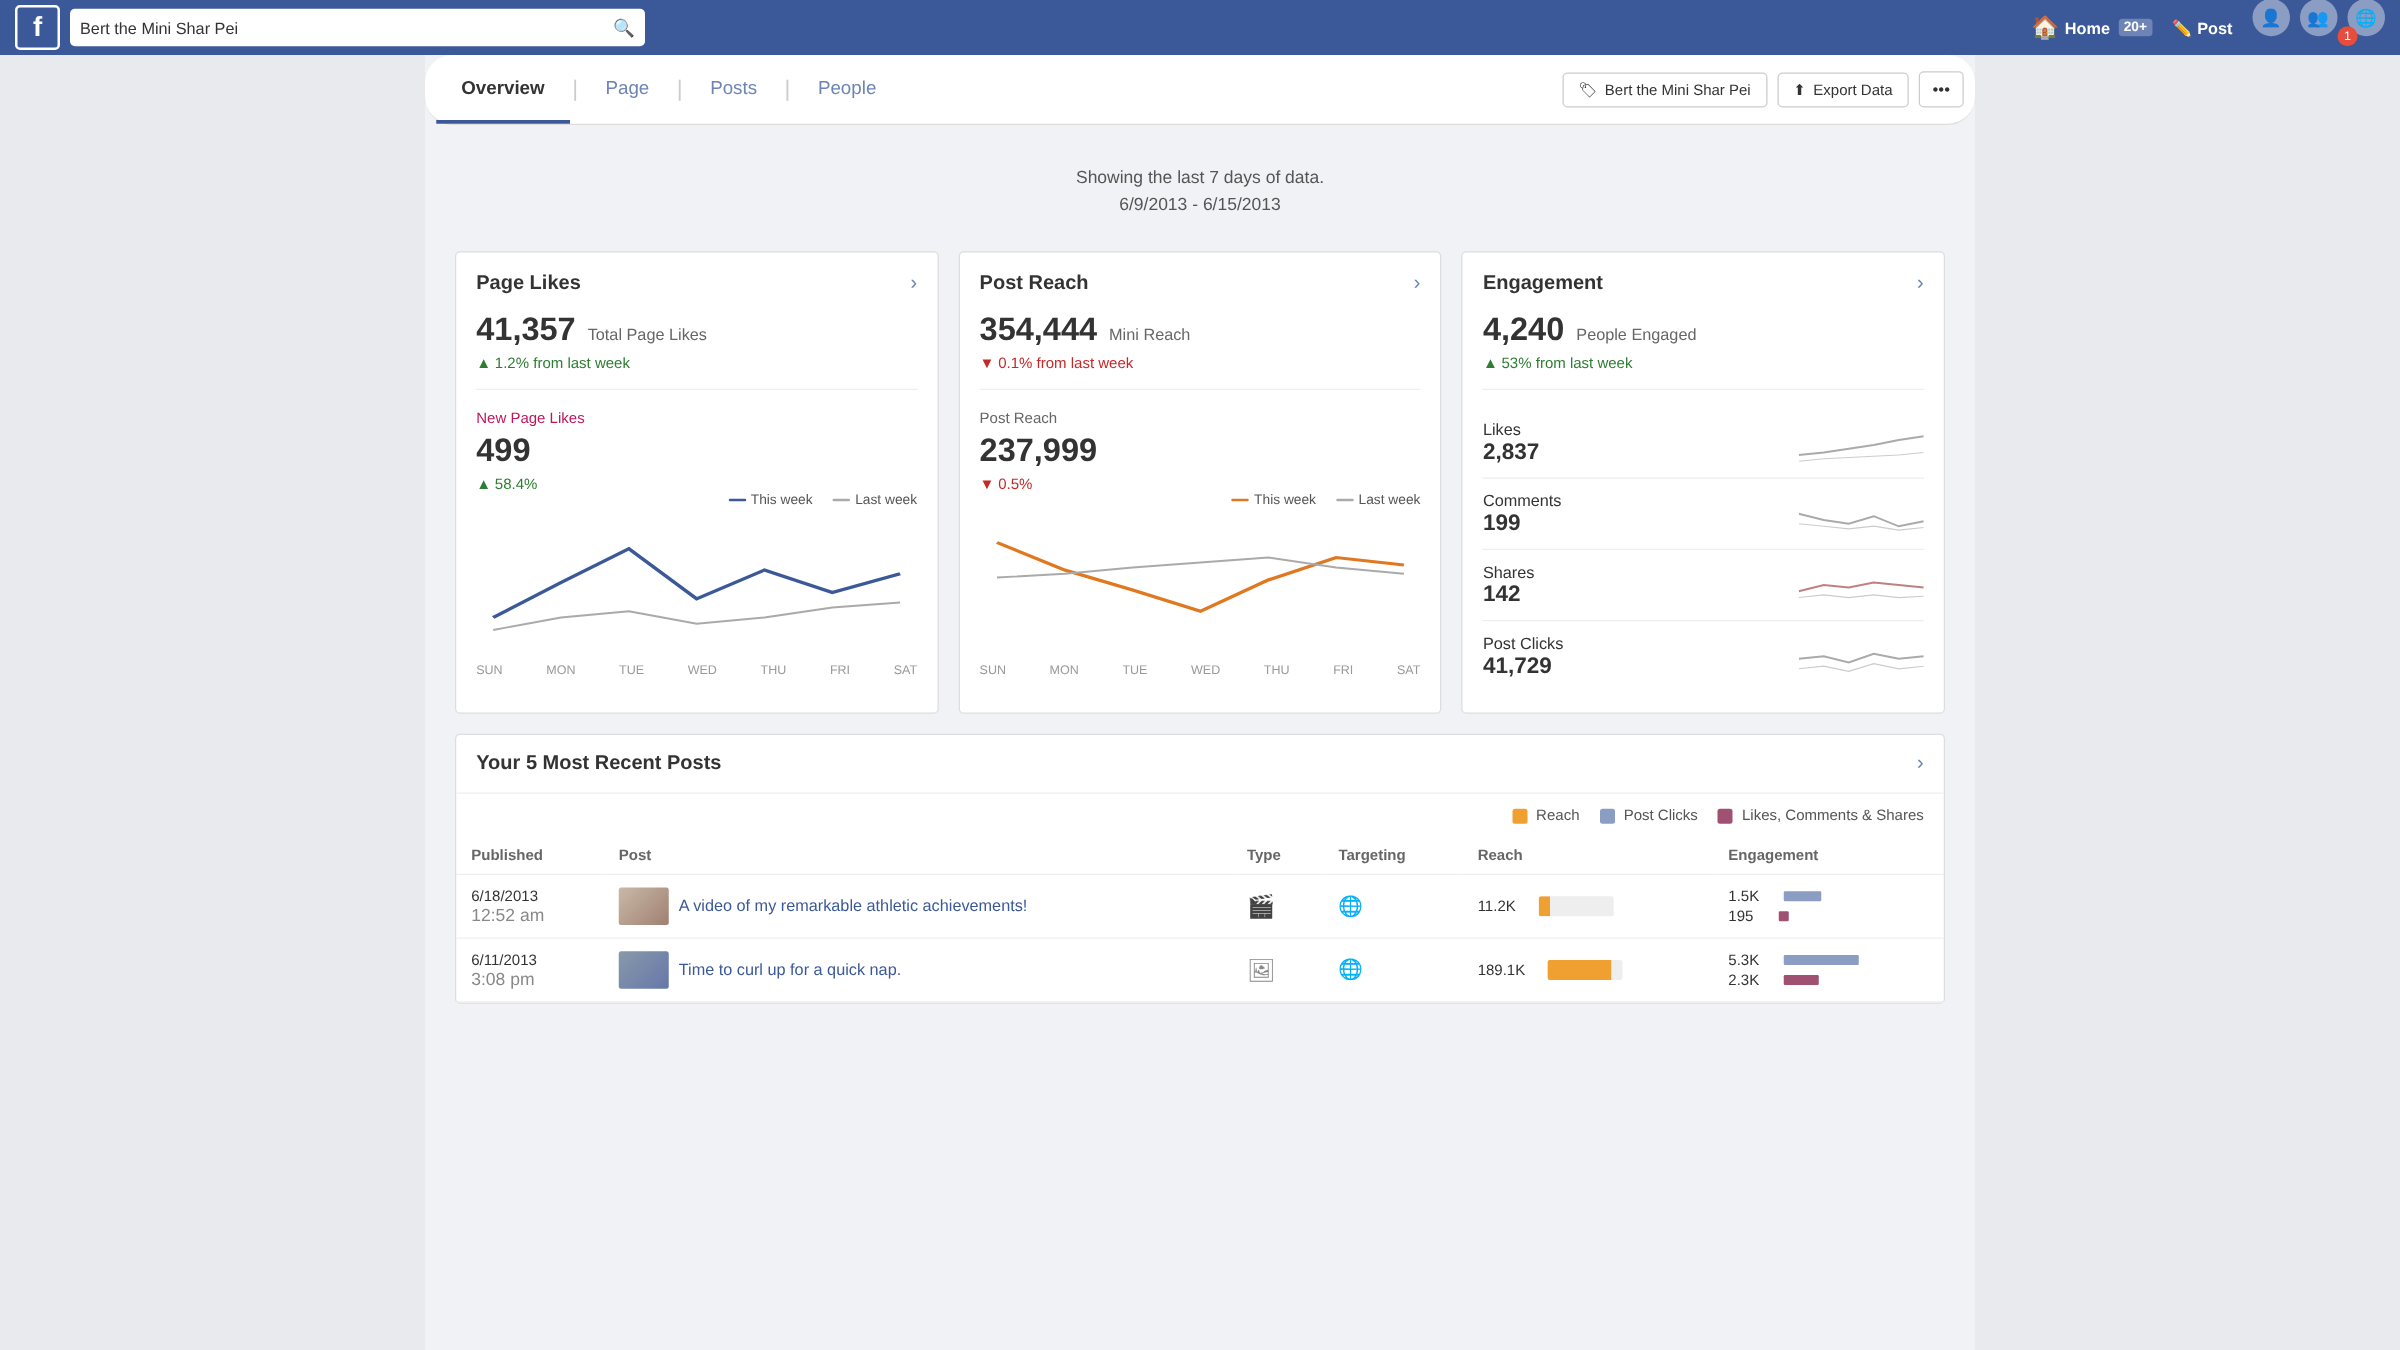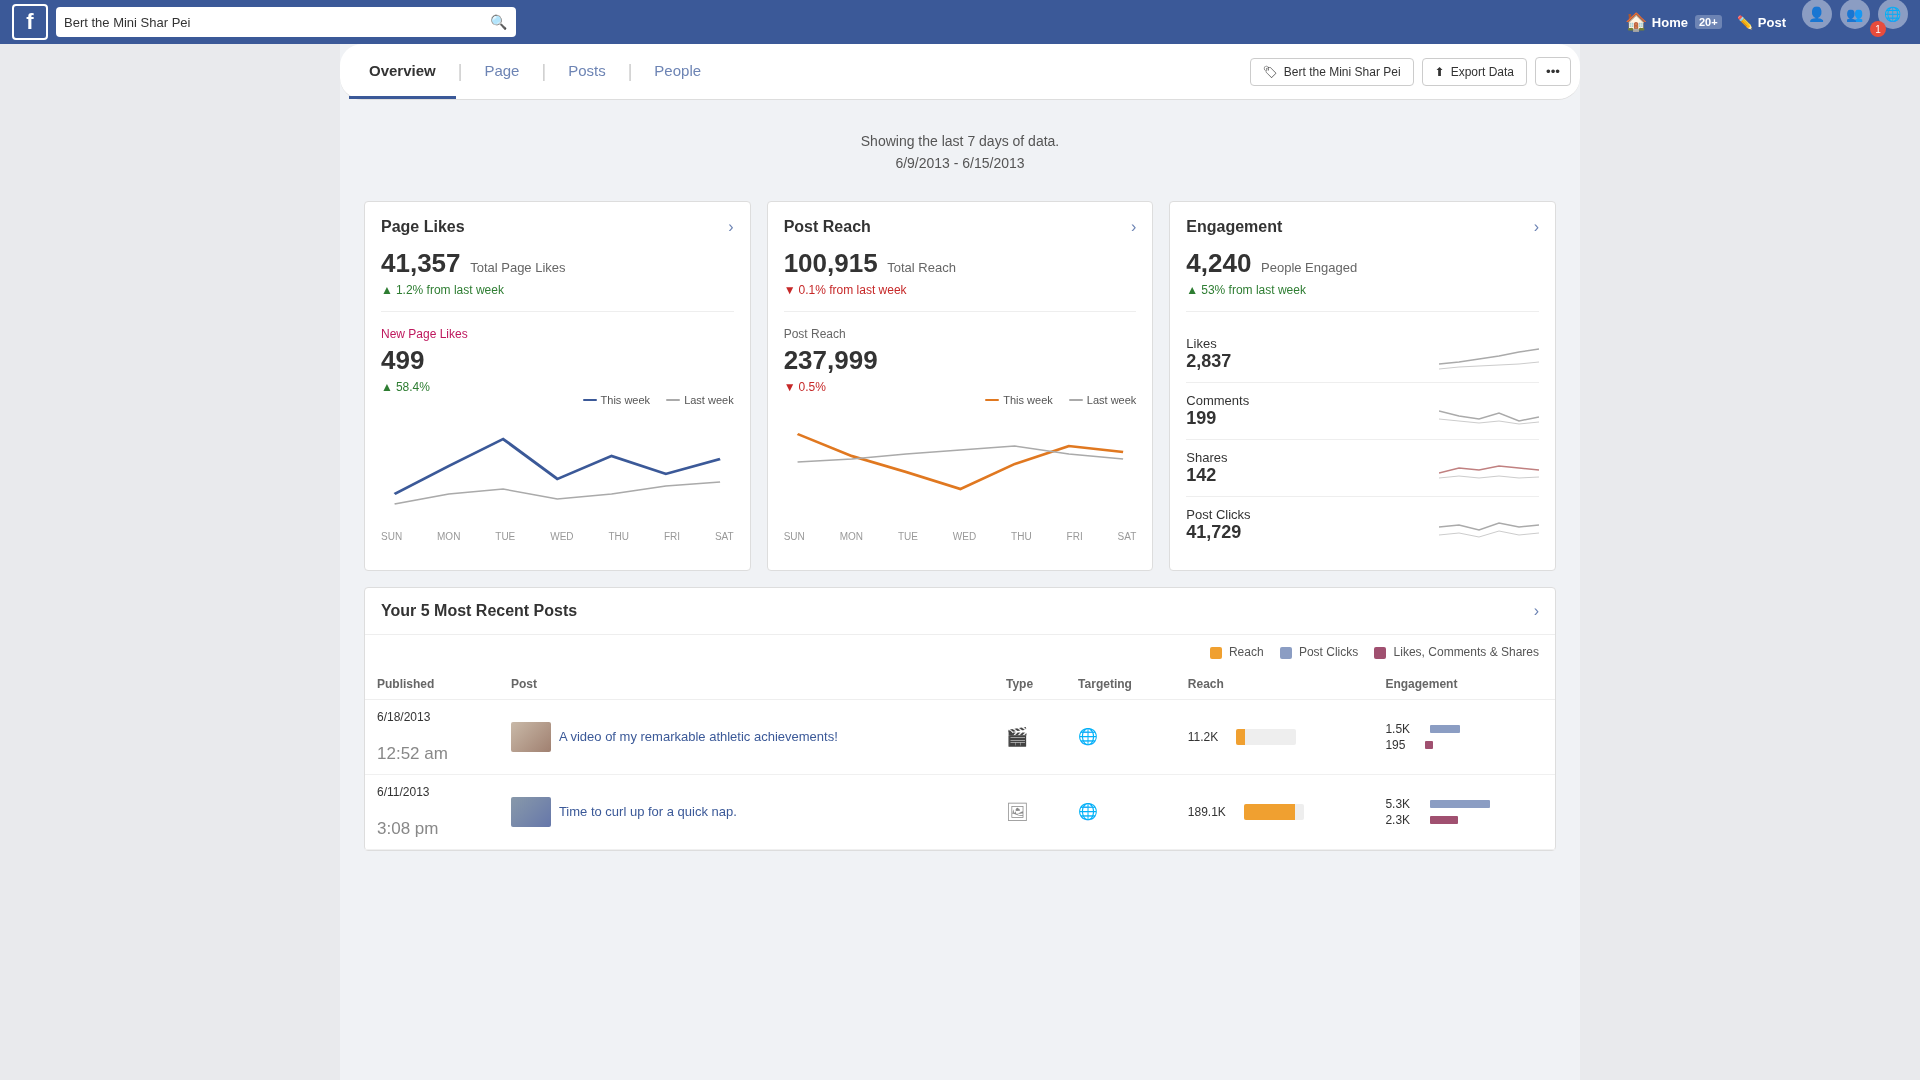--- a/index.html
+++ b/index.html
@@ -257,21 +257,21 @@
       font-weight: 600;
       border-bottom: 1px solid #eee;
     }
     .posts-table td {
       padding: 10px 12px;
       border-bottom: 1px solid #f0f0f0;
       font-size: 12px;
       vertical-align: middle;
     }
     .post-date { color: #333; }
-    .post-date-time { font-size: 17px; color: #888; margin-top: 20px; }
+    .post-date-time { font-size: 14px; color: #888; }
     .post-thumb {
       width: 40px; height: 30px;
       background: linear-gradient(135deg, #c9b9a8, #a08070);
       border-radius: 2px;
       margin-right: 8px;
       flex-shrink: 0;
     }
     .post-thumb-2 {
       background: linear-gradient(135deg, #8899aa, #6677aa);
     }
@@ -416,22 +416,22 @@
           </div>
         </div>
       </div>
 
       <div class="stat-card">
         <div class="stat-card-header">
           <span class="stat-card-title">Post Reach</span>
           <span class="card-arrow">›</span>
         </div>
         <div>
-          <span class="stat-main">100,915</span>
-          <span class="stat-label">Total Reach</span>
+          <span class="stat-main">354,444</span>
+          <span class="stat-label">Mini Reach</span>
         </div>
         <div class="stat-change down">
           <span>▼</span>
           <span>0.1% from last week</span>
         </div>
         <hr class="divider-h">
         <div style="margin-bottom:4px;">
           <span style="font-size:12px;color:#666;">Post Reach</span>
         </div>
         <div>

